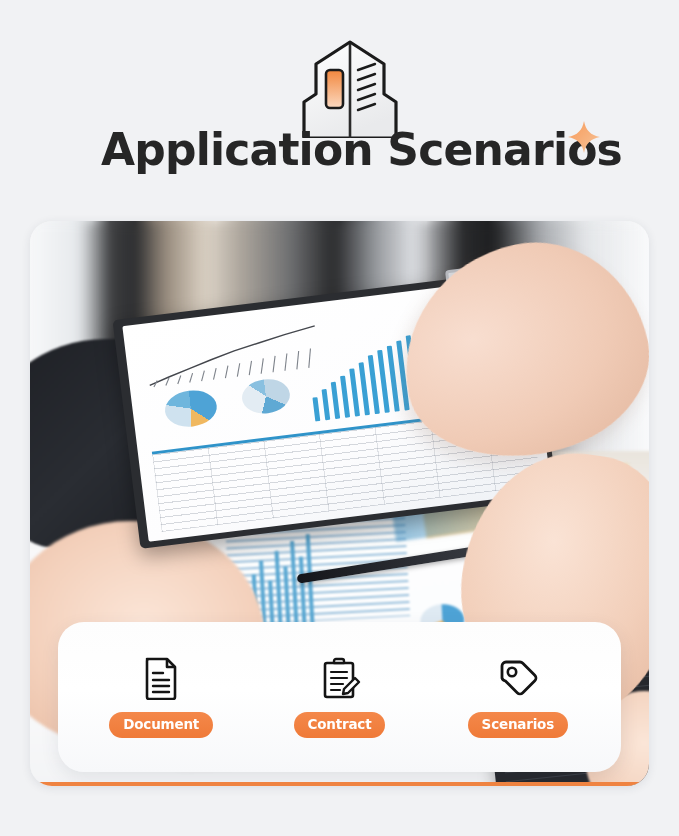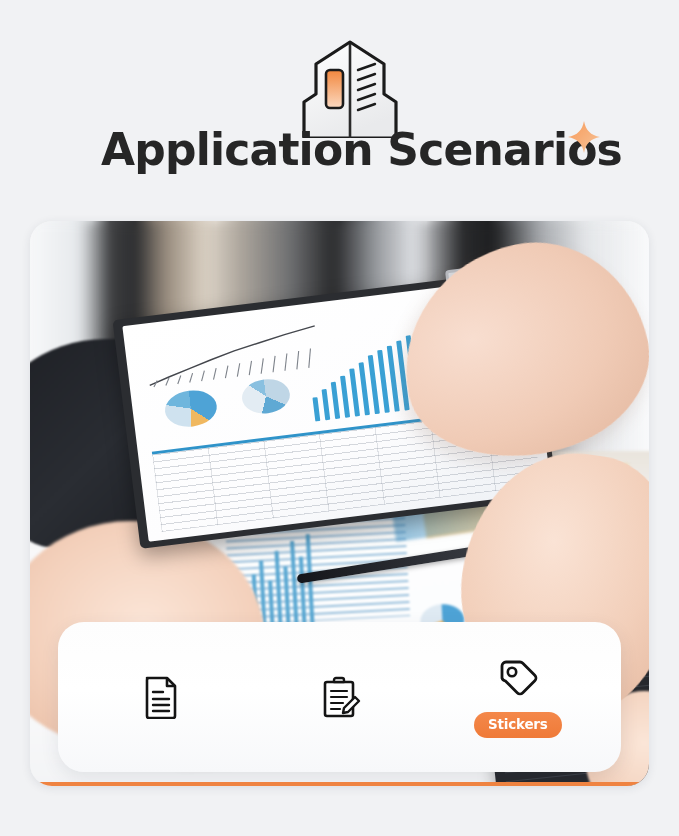--- a/index.html
+++ b/index.html
@@ -558,40 +558,42 @@
       <svg class="cat-icon" viewBox="0 0 44 44">
         <path d="M8 3 h20 l8 8 v30 a2 2 0 0 1 -2 2 H10 a2 2 0 0 1 -2 -2 V5 a2 2 0 0 1 2 -2 Z" fill="#fff" stroke="#141414" stroke-width="2.6" stroke-linejoin="round"></path>
         <path d="M28 3 v8 h8" fill="none" stroke="#141414" stroke-width="2.6" stroke-linejoin="round"></path>
         <g stroke="#141414" stroke-width="2.4" stroke-linecap="round">
           <line x1="14" y1="17" x2="24" y2="17"></line>
           <line x1="14" y1="24" x2="30" y2="24"></line>
           <line x1="14" y1="30" x2="30" y2="30"></line>
           <line x1="14" y1="36" x2="30" y2="36"></line>
         </g>
       </svg>
+      <span class="cat-pill">Document</span>
     </div>
 
     <div class="category">
       <svg class="cat-icon" viewBox="0 0 44 44">
         <path d="M10 7 h24 a2 2 0 0 1 2 2 v30 a2 2 0 0 1 -2 2 H10 a2 2 0 0 1 -2 -2 V9 a2 2 0 0 1 2 -2 Z" fill="#fff" stroke="#141414" stroke-width="2.6" stroke-linejoin="round"></path>
         <path d="M17 7 V5 a2 2 0 0 1 2 -2 h6 a2 2 0 0 1 2 2 v2 Z" fill="#fff" stroke="#141414" stroke-width="2.4" stroke-linejoin="round"></path>
         <g stroke="#141414" stroke-width="2.2" stroke-linecap="round">
           <line x1="14" y1="16" x2="30" y2="16"></line>
           <line x1="14" y1="22" x2="30" y2="22"></line>
           <line x1="14" y1="28" x2="26" y2="28"></line>
           <line x1="14" y1="34" x2="23" y2="34"></line>
         </g>
         <path d="M38 22 l4 4 l-11 11 l-5 1 l1 -5 Z" fill="#fff" stroke="#141414" stroke-width="2.4" stroke-linejoin="round"></path>
       </svg>
+      <span class="cat-pill">Contract</span>
     </div>
 
 
 
     <div class="category">
       <svg class="cat-icon" viewBox="0 0 44 44">
         <path d="M6 10 a4 4 0 0 1 4 -4 h14 a4 4 0 0 1 2.8 1.2 l12 12 a4 4 0 0 1 0 5.6 l-12 12 a4 4 0 0 1 -5.6 0 l-12 -12 A4 4 0 0 1 6 22 Z" fill="#fff" stroke="#141414" stroke-width="2.8" stroke-linejoin="round"></path>
         <circle cx="16" cy="16" r="4.2" fill="#fff" stroke="#141414" stroke-width="2.6"></circle>
       </svg>
-      <span class="cat-pill">Stickers</span>
+      <span class="cat-pill">Scenarios</span>
     </div>
 
   </div>
 </div>
 
 </body></html>

